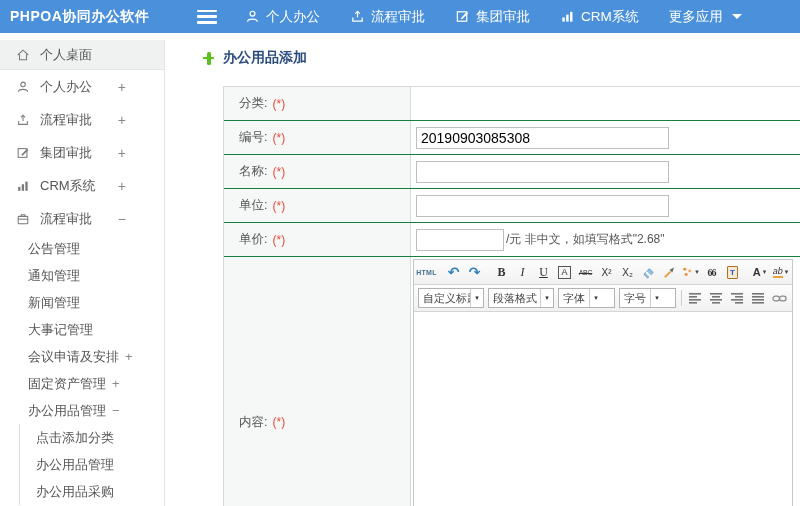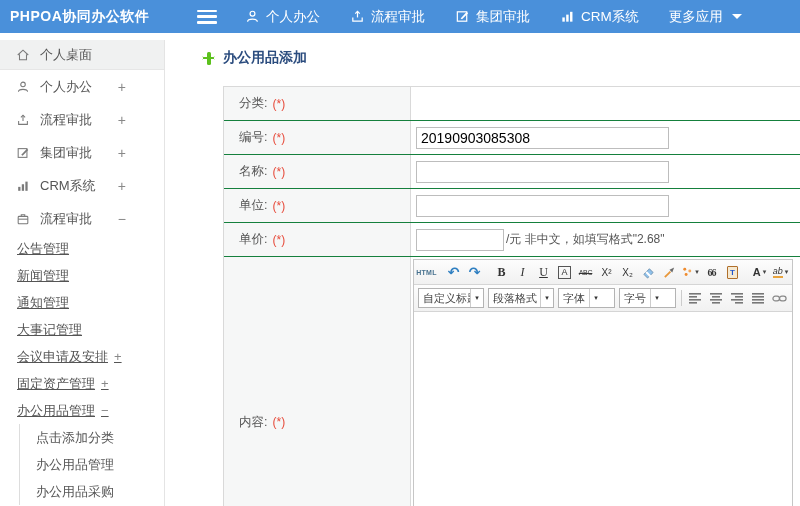--- a/index.html
+++ b/index.html
@@ -25,21 +25,21 @@
   
   .sidebar { position:absolute; left:0; top:40px; width:165px; height:480px; background:#fff;
              border-right:1px solid #e4e4e4; font-size:13px; color:#555; }
   .side-item { position:relative; height:33px; display:flex; align-items:center; padding-left:16px; cursor:pointer; }
   .side-item.active { height:30px; background:#f0f1f1; border-bottom:1px solid #e6e6e6; }
   .side-item svg { margin-right:10px; flex:none; }
   .side-item .expand { position:absolute; right:38px; top:50%; transform:translateY(-50%);
                        color:#888; font-size:14px; }
   .side-sub { }
   .side-sub .sub-item { position:relative; height:27px; display:flex; align-items:center;
-                        padding-left:17px; cursor:pointer; color:#555;text-decoration:underline; }
+                        padding-left:28px; cursor:pointer; color:#555; }
   .sub-item .expand { color:#888; font-size:13px; margin-left:6px; }
   .side-subsub { border-left:1px solid #ddd; margin-left:19px; }
   .side-subsub .subsub-item { height:27px; display:flex; align-items:center; padding-left:16px;
                               cursor:pointer; color:#555; }
 
   
   .page-title { position:absolute; left:202px; top:49px; display:flex; align-items:center;font-family:Liberation Mono, monospace; }
   .plus-icon { position:relative; width:13px; height:13px; margin-right:8px; }
   .plus-icon::before { content:""; position:absolute; left:0; top:4.5px; width:13px; height:4px;
                        background:#5cc11d; border-radius:1.5px; box-shadow:0 0 0 1px #fff inset; }
@@ -221,24 +221,24 @@
       </span>
       <span>流程审批</span>
       <span class="expand">−</span>
     </div>
 
     <div class="side-sub">
       <div class="sub-item">
         <span>公告管理</span>
       </div>
       <div class="sub-item">
+        <span>通知管理</span>
+      </div>
+      <div class="sub-item">
         <span>新闻管理</span>
-      </div>
-      <div class="sub-item">
-        <span>通知管理</span>
       </div>
       <div class="sub-item">
         <span>大事记管理</span>
       </div>
       <div class="sub-item">
         <span>会议申请及安排</span>
         <span class="expand">+</span>
       </div>
       <div class="sub-item">
         <span>固定资产管理</span>

